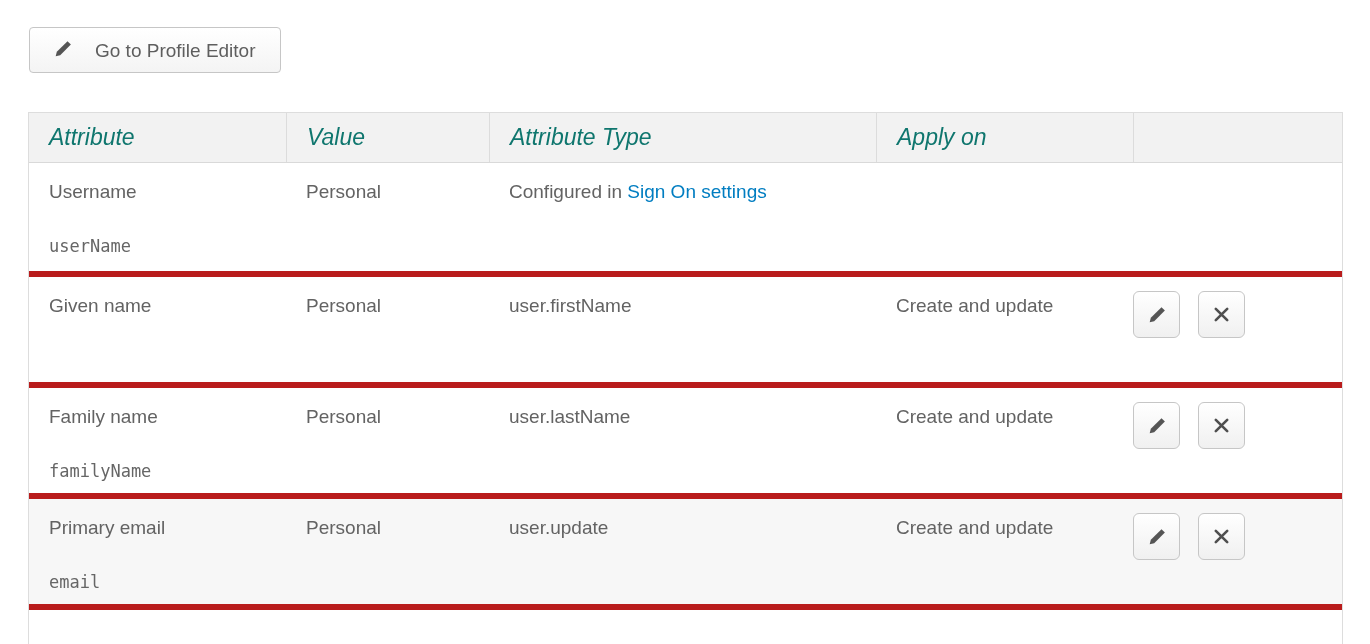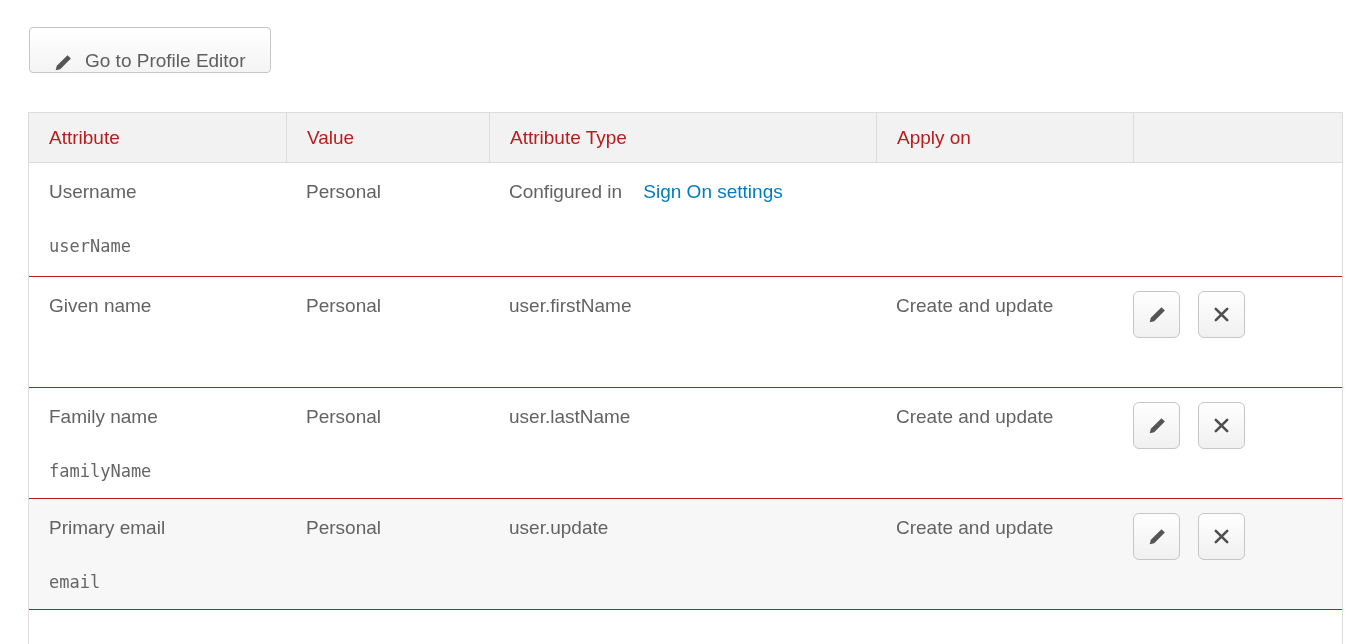--- a/index.html
+++ b/index.html
@@ -15,23 +15,23 @@
   
   .toolbar {
     position:absolute;
     left:29px; top:27px;
     display:flex;
     gap:20px;
   }
   .btn {
     height:46px;
     display:inline-flex;
-    align-items:flex-end;
-    gap:13px;
-    padding:0 24px;
+    align-items:flex-start;
+    gap:23px;
+    padding:12px 24px;
     font-size:19px;
     color:#5e5e5e;
     background:linear-gradient(#ffffff,#f4f4f4);
     border:1px solid #c6c6c6;
     border-radius:4px;
     cursor:pointer;
     white-space:nowrap;
   }
   .btn svg { flex:0 0 auto; }
 
@@ -51,29 +51,30 @@
   }
   .thead {
     height:50px;
     background:#f2f2f2;
     border-bottom:1px solid #d9d9d9;
   }
   .th {
     display:flex;
     align-items:center;
     padding-left:20px;
-    font-size:19px;
-    color:#b91c1c;
+    font-size:23px;
+    color:#0f766e;
     border-left:1px solid #dcdcdc;
+    font-style:italic;
   }
   .th:first-child { border-left:none; }
 
   .row {
     height:111px;
-    border-bottom:1px solid #b91c1c;
+    border-bottom:6px solid #b91c1c;
     background:#ffffff;
   }
   .row.first { height:114px; }
   .row.highlight { background:#f7f7f7; }
   .row.partial { height:36px; border-bottom:none; }
 
   .cell {
     padding:17px 10px 0 20px;
     font-size:19px;
     color:#636363;
@@ -82,21 +83,20 @@
   .attr-code {
     margin-top:32px;
     font-family:"DejaVu Sans Mono", monospace;
     font-size:17px;
     color:#666666;
   }
   a.link {
     color:#007dc1;
     text-decoration:none;
     cursor:pointer;
-    margin-left:16px;
   }
 
   .actions-cell {
     padding:14px 0 0 0;
     display:flex;
     gap:18px;
   }
   .icon-btn {
     width:47px; height:47px;
     border:1px solid #c6c6c6;

